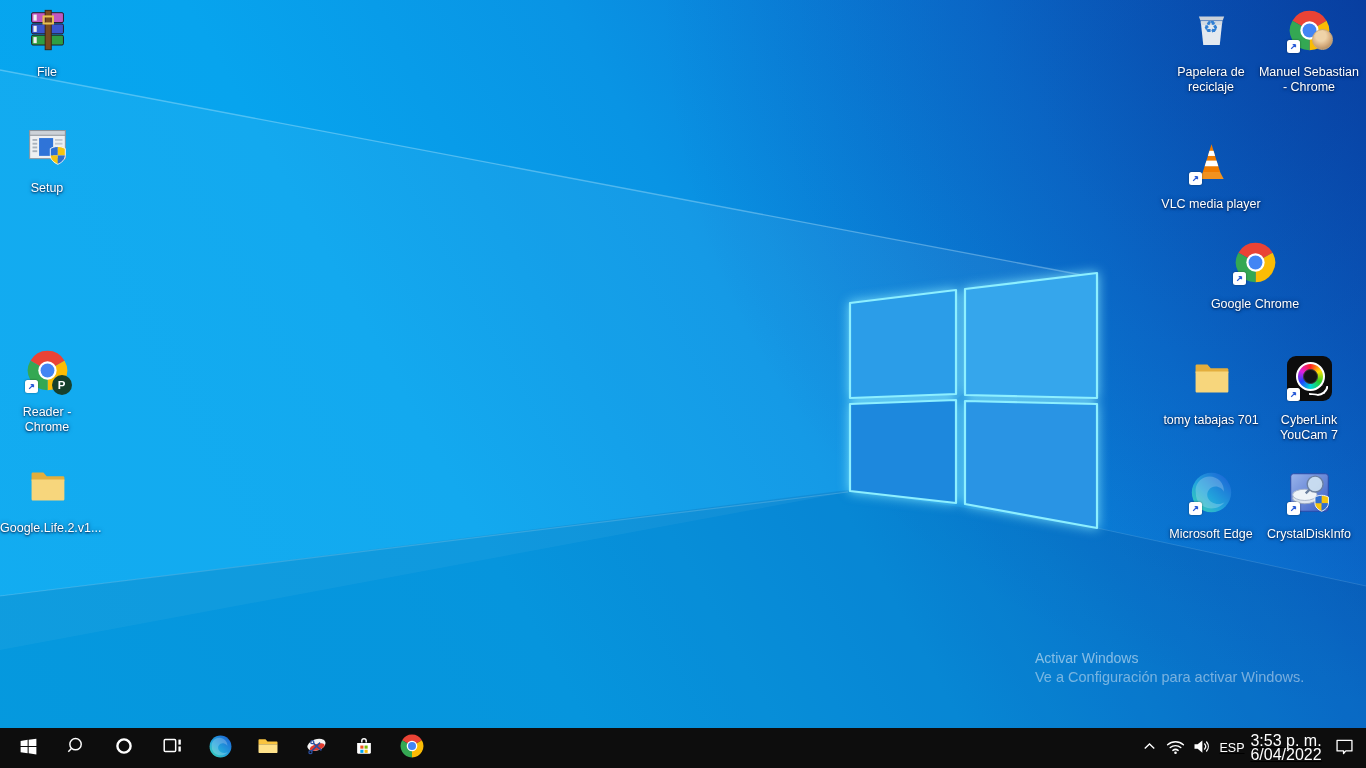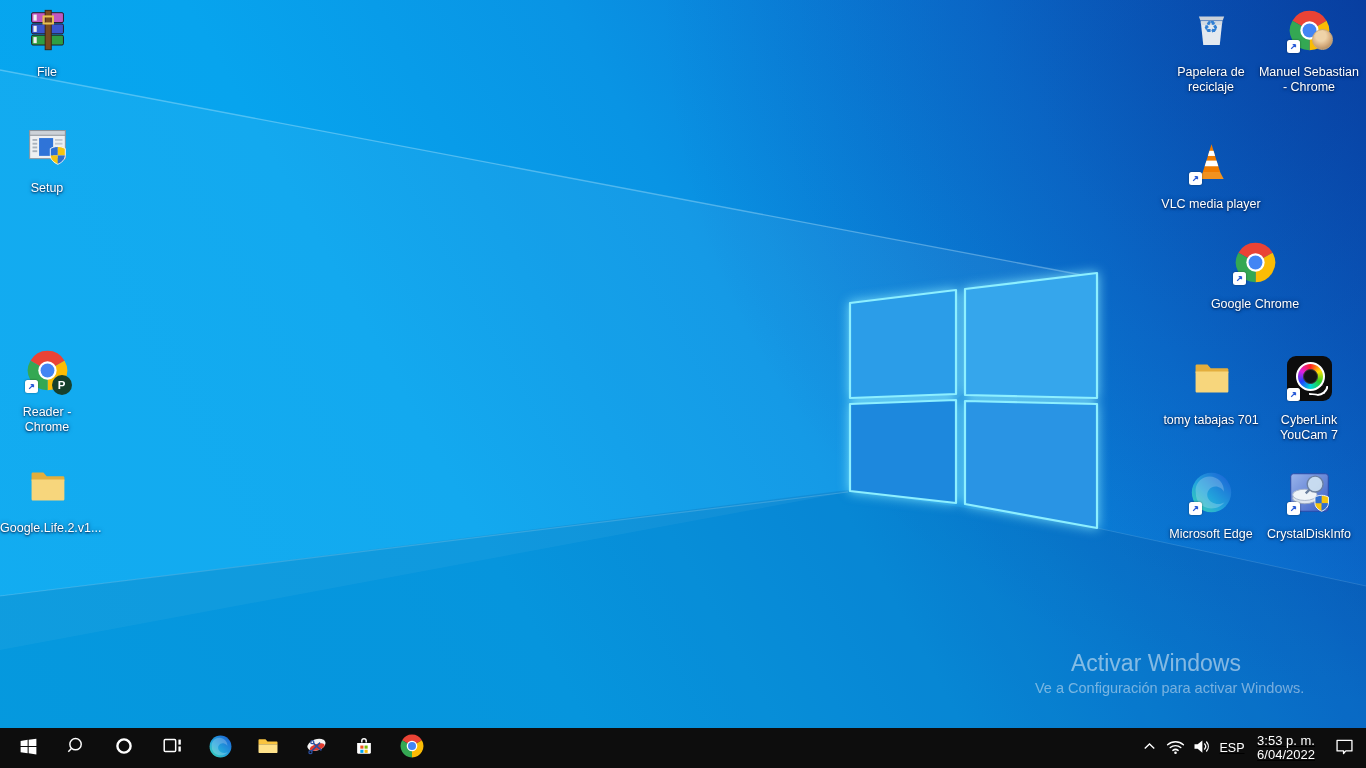--- a/index.html
+++ b/index.html
@@ -55,37 +55,37 @@
   .yc-ring::after{
     content:"";position:absolute;inset:5px;border-radius:50%;background:#141414;border:1px solid #3a3a3a;
   }
   .yc-swoosh{
     position:absolute;right:4px;bottom:5px;width:17px;height:9px;
     border:2px solid #fff;border-top:none;border-left:none;
     border-radius:0 0 16px 2px;transform:rotate(6deg);
   }
   
   .watermark{position:absolute;left:1035px;top:650px;}
-  .watermark .t1{font-size:23px;color:rgba(235,242,248,.55);margin-left:36px;}
+  .watermark .t1{font-size:14px;color:rgba(235,242,248,.55);}
   .watermark .t2{font-size:14.5px;margin-top:3px;color:rgba(230,238,246,.5);}
   
   .taskbar{
     position:absolute;left:0;bottom:0;width:1366px;height:40px;background:#0d0d0d;
     display:flex;align-items:stretch;
   }
   .tb-left{display:flex;}
   .tb-btn{
     width:48px;height:40px;display:flex;align-items:center;justify-content:center;cursor:pointer;
   }
   .tray{
     position:absolute;right:0;top:0;height:40px;display:flex;align-items:center;text-decoration:underline;
   }
   .tray-item{height:40px;display:flex;align-items:center;justify-content:center;cursor:pointer;}
   .tray-lang{width:36px;color:#fff;font-size:12.5px;}
-  .tray-clock{width:72px;color:#fff;font-size:13px;line-height:14px;text-align:center;flex-direction:column;}
+  .tray-clock{width:72px;color:#fff;font-size:16px;line-height:14px;text-align:center;flex-direction:column;}
   .w26{width:26px;} .w44{width:44px;}
 </style>
 </head>
 <body>
 
 <div class="desktop">
   <svg class="wall" viewBox="0 0 1366 768" preserveAspectRatio="none">
 
     <polygon points="0,70 1098,278 848,492 0,650" fill="rgba(170,232,255,0.08)"></polygon>
     <line x1="0" y1="70" x2="1098" y2="278" stroke="rgba(215,245,255,0.33)" stroke-width="1.3"></line>

